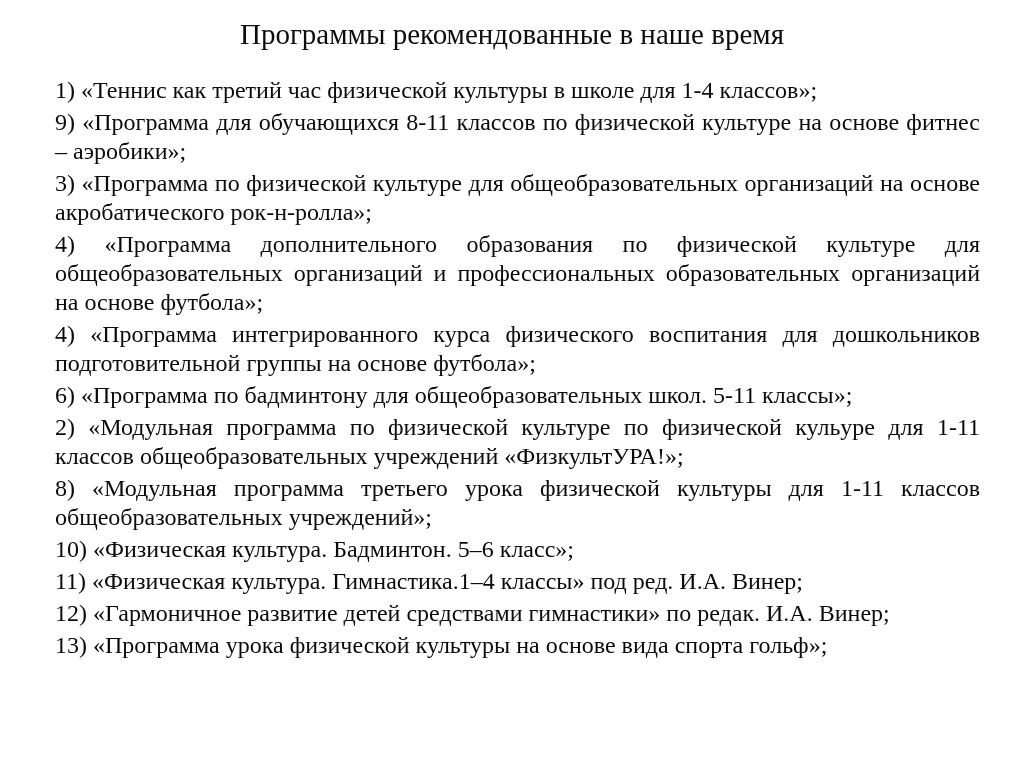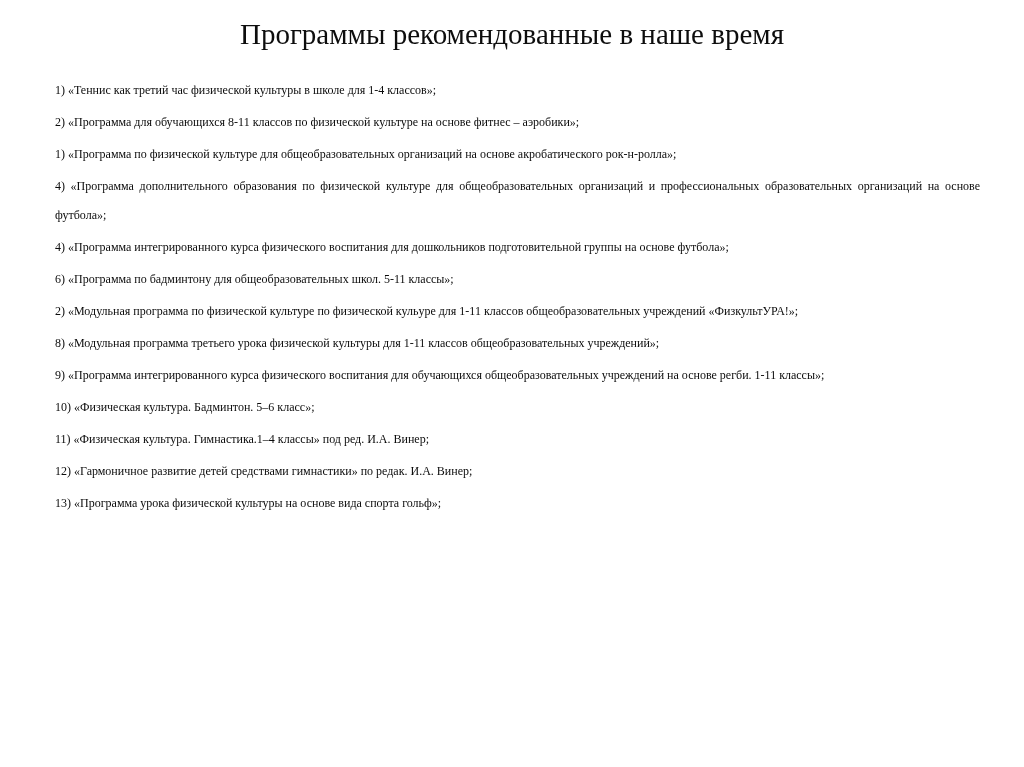--- a/index.html
+++ b/index.html
@@ -22,44 +22,43 @@
     padding: 0;
     font-family: "Liberation Serif", "DejaVu Serif", serif;
     font-weight: 400;
     font-size: 29px;
     line-height: 36px;
     text-align: center;
     color: #0d0d0d;
   }
   .program-list {
     margin: 24px 44px 0 55px;
-    font-size: 12px;
+    font-size: 24px;
     line-height: 29px;
     text-align: justify;
     text-justify: inter-word;
     color: #0b0b0b;
   }
   .program-list p.item {
     margin: 0 0 3px 0;
     padding: 0;
   }
 </style>
 </head>
 <body>
 
 <div class="slide">
   <h1 class="slide-title">Программы рекомендованные в наше время</h1>
   <div class="program-list">
       <p class="item">1) «Теннис как третий час физической культуры в школе для 1-4 классов»;</p>
-      <p class="item">2) «Программа для обучающихся 8-11 классов по физической культуре на основе фитнес – аэробики»;</p>
-      <p class="item">1) «Программа по физической культуре для общеобразовательных организаций на основе акробатического рок-н-ролла»;</p>
+      <p class="item">9) «Программа для обучающихся 8-11 классов по физической культуре на основе фитнес – аэробики»;</p>
+      <p class="item">3) «Программа по физической культуре для общеобразовательных организаций на основе акробатического рок-н-ролла»;</p>
       <p class="item">4) «Программа дополнительного образования по физической культуре для общеобразовательных организаций и профессиональных образовательных организаций на основе футбола»;</p>
       <p class="item">4) «Программа интегрированного курса физического воспитания для дошкольников подготовительной группы на основе футбола»;</p>
       <p class="item">6) «Программа по бадминтону для общеобразовательных школ. 5-11 классы»;</p>
       <p class="item">2) «Модульная программа по физической культуре по физической кульуре для 1-11 классов общеобразовательных учреждений «ФизкультУРА!»;</p>
       <p class="item">8) «Модульная программа третьего урока физической культуры для 1-11 классов общеобразовательных учреждений»;</p>
-      <p class="item">9) «Программа интегрированного курса физического воспитания для обучающихся общеобразовательных учреждений на основе регби. 1-11 классы»;</p>
       <p class="item">10) «Физическая культура. Бадминтон. 5–6 класс»;</p>
       <p class="item">11) «Физическая культура. Гимнастика.1–4 классы» под ред. И.А. Винер;</p>
       <p class="item">12) «Гармоничное развитие детей средствами гимнастики» по редак. И.А. Винер;</p>
       <p class="item">13) «Программа урока физической культуры на основе вида спорта гольф»;</p>
     </div>
 </div>
 
 </body></html>

